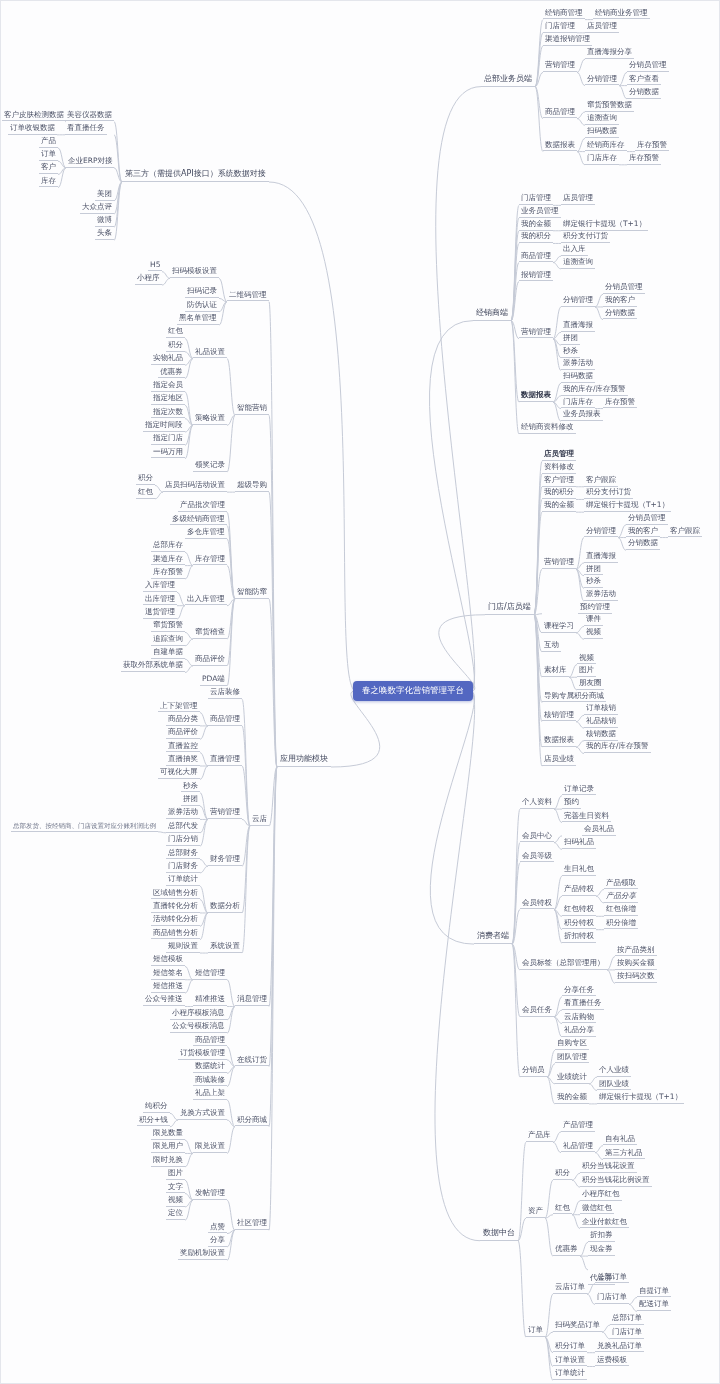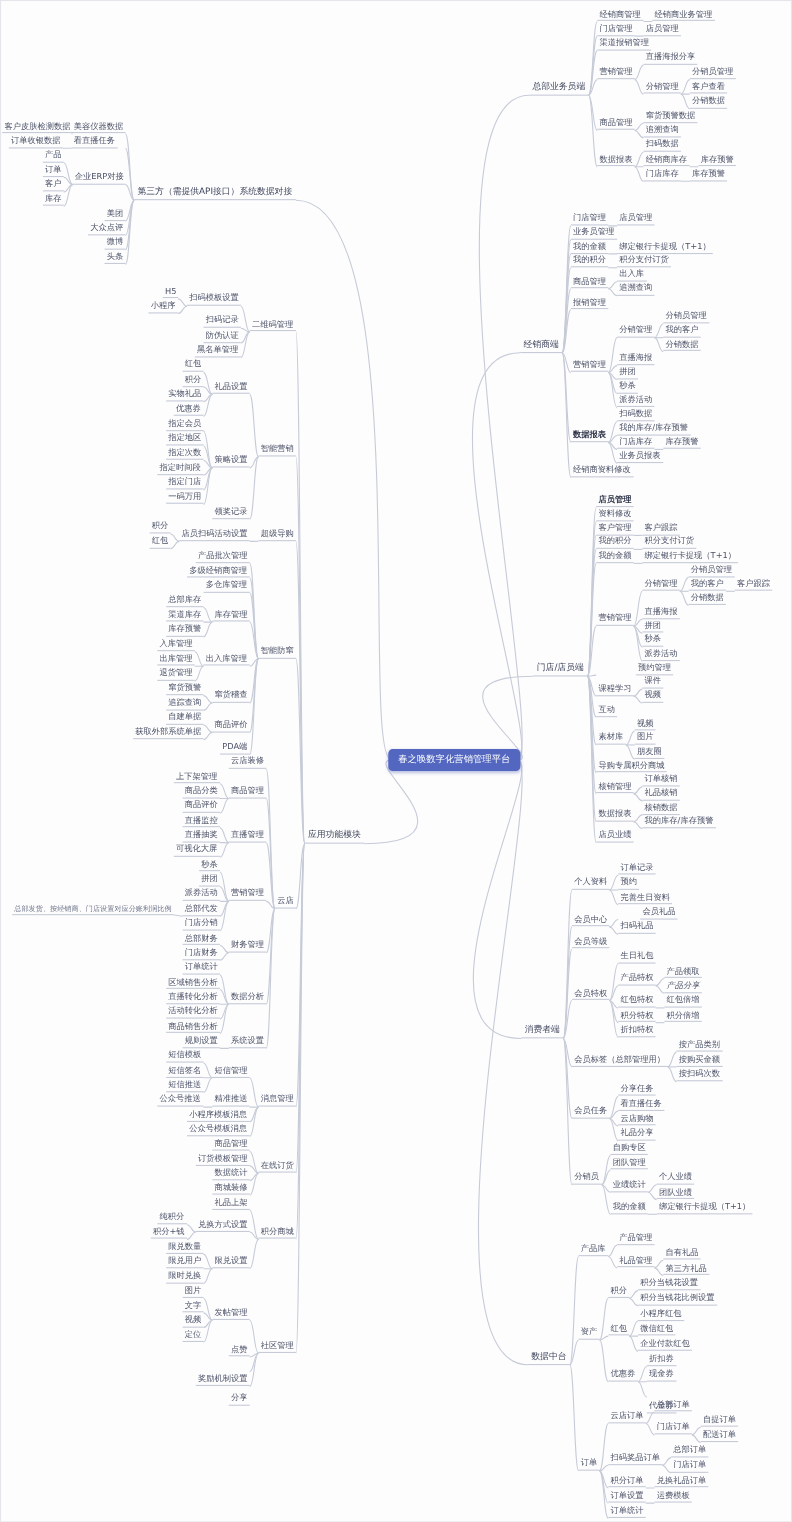--- a/index.html
+++ b/index.html
@@ -405,21 +405,21 @@
     <span class="node" style="left: 150px; top: 1127.08px;">限兑数量</span>
     <span class="node" style="left: 150px; top: 1140.44px;">限兑用户</span>
     <span class="node" style="left: 150px; top: 1153.8px;">限时兑换</span>
     <span class="node" style="left: 234px; top: 1217.26px;">社区管理</span>
     <span class="node" style="left: 192px; top: 1187.2px;">发帖管理</span>
     <span class="node" style="left: 165px; top: 1167.16px;">图片</span>
     <span class="node" style="left: 165px; top: 1180.52px;">文字</span>
     <span class="node" style="left: 165px; top: 1193.88px;">视频</span>
     <span class="node" style="left: 165px; top: 1207.24px;">定位</span>
     <span class="node" style="left: 207px; top: 1220.6px;">点赞</span>
-    <span class="node" style="left: 207px; top: 1233.96px; margin-top: 31px;">分享</span>
+    <span class="node" style="left: 207px; top: 1233.96px;">分享</span>
     <span class="node" style="left: 177px; top: 1247.32px;">奖励机制设置</span>
     <span class="node d1" style="left: 480px; top: 71.6px;">总部业务员端</span>
     <span class="node" style="left: 542px; top: 6.6px;">经销商管理</span>
     <span class="node" style="left: 592px; top: 6.6px;">经销商业务管理</span>
     <span class="node" style="left: 542px; top: 19.8px;">门店管理</span>
     <span class="node" style="left: 584px; top: 19.8px;">店员管理</span>
     <span class="node" style="left: 542px; top: 33px;">渠道报销管理</span>
     <span class="node" style="left: 542px; top: 59.4px;">营销管理</span>
     <span class="node" style="left: 584px; top: 46.2px;">直播海报分享</span>
     <span class="node" style="left: 584px; top: 72.6px;">分销管理</span>

